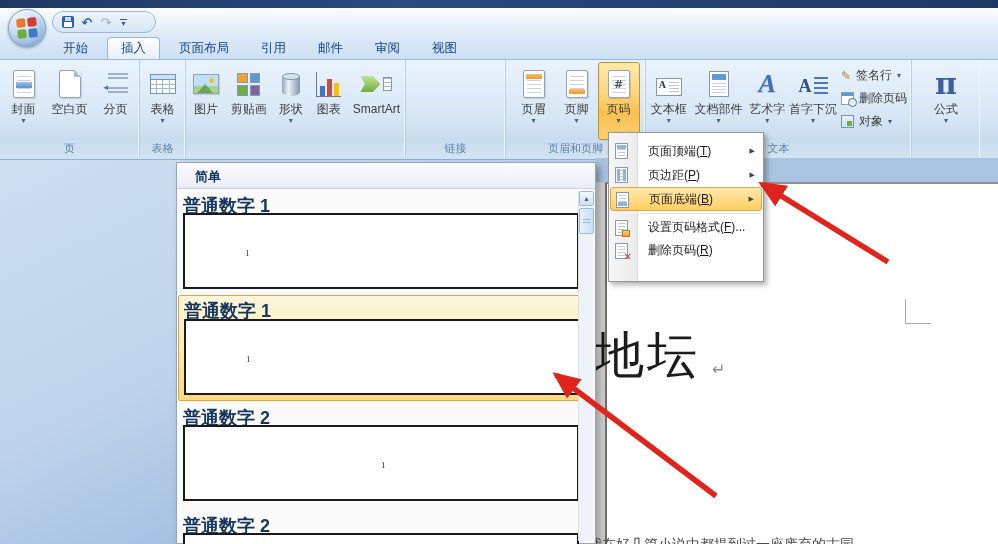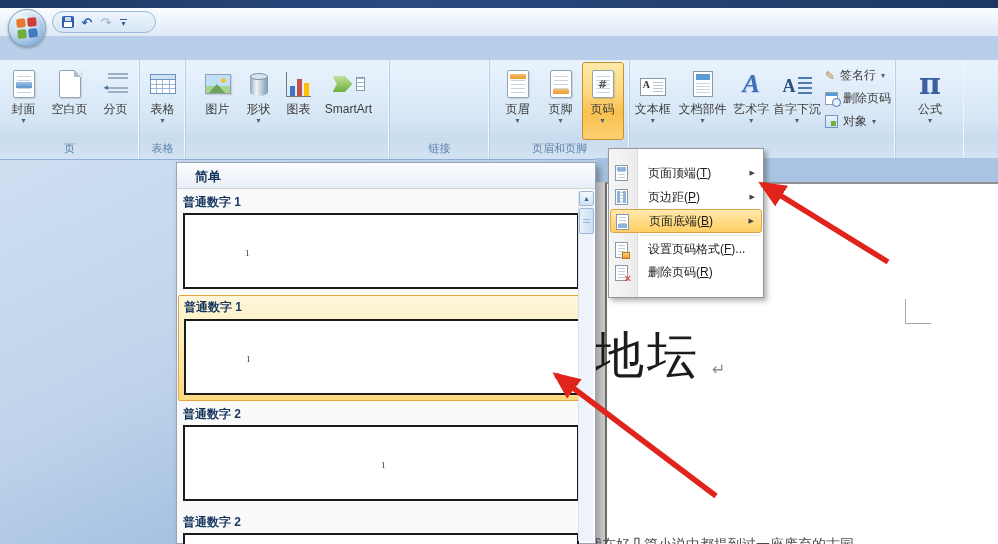--- a/index.html
+++ b/index.html
@@ -108,34 +108,34 @@
   #doc-title{left:488px;top:322px;z-index:3;font-family:"Liberation Serif","DejaVu Serif",serif;font-size:50px;color:#1c1c1c;letter-spacing:3px;white-space:nowrap;}
   #para-mark{left:712px;top:360px;z-index:3;font-size:16px;color:#8a8a8a;}
   #corner-mark{left:905px;top:299px;width:26px;height:25px;border-left:1px solid #a8a8a8;border-bottom:1px solid #a8a8a8;z-index:3;}
   #partial-line{left:588px;top:536px;z-index:3;font-family:"Liberation Serif","DejaVu Serif",serif;font-size:14px;color:#4a4a4a;white-space:nowrap;}
 
   
   #gallery{left:176px;top:162px;width:420px;height:382px;background:#fafafa;border:1px solid #96a5b8;
     box-shadow:4px 4px 7px rgba(0,0,0,.35);z-index:20;}
   #gal-header{position:absolute;left:0;right:0;top:0;height:26px;background:linear-gradient(#fbfcfe,#e9eef6);border-bottom:1px solid #cdd4dd;}
   #gal-header span{position:absolute;left:18px;top:5px;font-weight:bold;font-size:13px;color:#17365d;}
-  .gal-label{position:absolute;left:6px;font-weight:bold;font-size:12px;color:#17365d;}
+  .gal-label{position:absolute;left:6px;font-weight:bold;font-size:18px;color:#17365d;}
   .gal-box{position:absolute;left:6px;width:396px;height:76px;background:#fff;border:2px solid #1a1a1a;}
   .gal-num{position:absolute;top:33px;font-family:"Liberation Serif",serif;font-size:9px;color:#333;}
   #gal-hi{position:absolute;left:1px;top:132px;width:403px;height:106px;border:1px solid #e8a33d;border-radius:2px;
     background:linear-gradient(#fdf6da,#fceebb 45%,#fbd97f);}
   #scrollbar{position:absolute;right:2px;top:28px;bottom:2px;width:15px;background:#eef3fa;border-left:1px solid #d8e2ee;}
   .scr-btn{position:absolute;left:0;width:15px;height:15px;background:linear-gradient(#f4f9fe,#cfe0f3);border:1px solid #9cb8d8;border-radius:2px;
     display:flex;align-items:center;justify-content:center;font-size:7px;color:#3f628c;}
   #scr-thumb{position:absolute;left:0;top:17px;width:15px;height:26px;background:linear-gradient(90deg,#e7f1fb,#cadff2);border:1px solid #9cb8d8;border-radius:2px;}
   #scr-thumb i{position:absolute;left:3px;right:3px;top:10px;height:6px;background:repeating-linear-gradient(to bottom,#9cb8d8 0 1px,transparent 1px 3px);}
 
   
-  #pn-menu{left:608px;top:148px;width:156px;height:150px;background:#fff;border:1px solid #979797;
-    box-shadow:3px 3px 5px rgba(0,0,0,.3);z-index:30;padding-top:12px;}
+  #pn-menu{left:608px;top:132px;width:156px;height:150px;background:#fff;border:1px solid #979797;
+    box-shadow:3px 3px 5px rgba(0,0,0,.3);z-index:30;padding-top:6px;}
   #pn-gutter{position:absolute;left:0;top:0;bottom:0;width:29px;background:linear-gradient(90deg,#f6f6f6,#ececec);border-right:1px solid #dcdcdc;}
   .mi{position:relative;height:24px;margin:0 1px;display:flex;align-items:center;font-size:12px;color:#1a1a1a;}
   .mi .mi-ic{position:absolute;left:5px;top:4px;}
   .mi .mi-tx{margin-left:38px;white-space:nowrap;}
   .mi .mi-tx u{text-decoration:underline;}
   .mi .sub{position:absolute;right:7px;font-size:7px;color:#444;}
   .mi.hi{background:linear-gradient(#ffe9b0,#ffdd8b 45%,#ffce62);border:1px solid #dca648;border-radius:3px;}
   .mi-sep{height:1px;background:#e2e2e2;margin:2px 2px 2px 32px;}
   .mpg{width:13px;height:16px;background:#fff;border:1px solid #8a99a8;position:relative;}
   .mpg i{position:absolute;left:2px;right:2px;top:2px;bottom:2px;background:repeating-linear-gradient(to bottom,#c0cbd8 0 1px,transparent 1px 3px);}
@@ -176,20 +176,29 @@
         </span>
       </span>
     <span class="qat-ic" style="color:#2f5fae;font-weight:bold">↶</span>
     <span class="qat-ic" style="color:#9fb0c4">↷</span>
     <span class="qat-more">
         <i></i>
         <span>▾</span>
       </span>
   </div>
 
+  <div class="abs" id="tabrow">
+    <div class="tab">开始</div>
+    <div class="tab active">插入</div>
+    <div class="tab">页面布局</div>
+    <div class="tab">引用</div>
+    <div class="tab">邮件</div>
+    <div class="tab">审阅</div>
+    <div class="tab">视图</div>
+  </div>
 
   <div class="abs" id="ribbon">
 
     <div class="grp" style="width:140px">
       <div class="grp-body">
         <div class="bigbtn" style="width:44px">
           <span class="ic">
               <span class="pg">
                 <span class="ln"></span>
                 <span class="bandm"></span>
@@ -228,30 +237,41 @@
                 <i></i>
               </span>
             </span>
           <span class="lb">表格</span>
           <span class="dd">▾</span>
         </div>
       </div>
       <div class="grp-label">表格</div>
     </div>
 
-    <div class="grp" style="width:204px">
+    <div class="grp" style="width:220px">
       <div class="grp-body">
         <div class="bigbtn" style="width:42px">
           <span class="ic">
               <span class="pic">
                 <span class="sun"></span>
                 <span class="mtn"></span>
               </span>
             </span>
           <span class="lb">图片</span>
+        </div>
+        <div class="bigbtn" style="width:48px">
+          <span class="ic">
+              <span class="clip">
+                <div style="background:#f4a338"></div>
+                <div style="background:#5b9bd5"></div>
+                <div style="background:#70ad47"></div>
+                <div style="background:#8064a2"></div>
+              </span>
+            </span>
+          <span class="lb">剪贴画</span>
         </div>
         <div class="bigbtn" style="width:40px">
           <span class="ic">
               <span class="cyl">
                 <i></i>
               </span>
             </span>
           <span class="lb">形状</span>
           <span class="dd">▾</span>
         </div>
@@ -371,20 +391,21 @@
           </div>
           <div class="smallbtn">
             <span class="obj">
                 <i></i>
               </span>
             <span>对象</span>
             <span class="dd" style="margin:0">▾</span>
           </div>
         </div>
       </div>
+      <div class="grp-label">文本</div>
     </div>
 
     <div class="grp" style="width:68px;border-right:none">
       <div class="grp-body">
         <div class="bigbtn" style="width:50px">
           <span class="ic">
               <span class="pi">π</span>
             </span>
           <span class="lb">公式</span>
           <span class="dd">▾</span>

